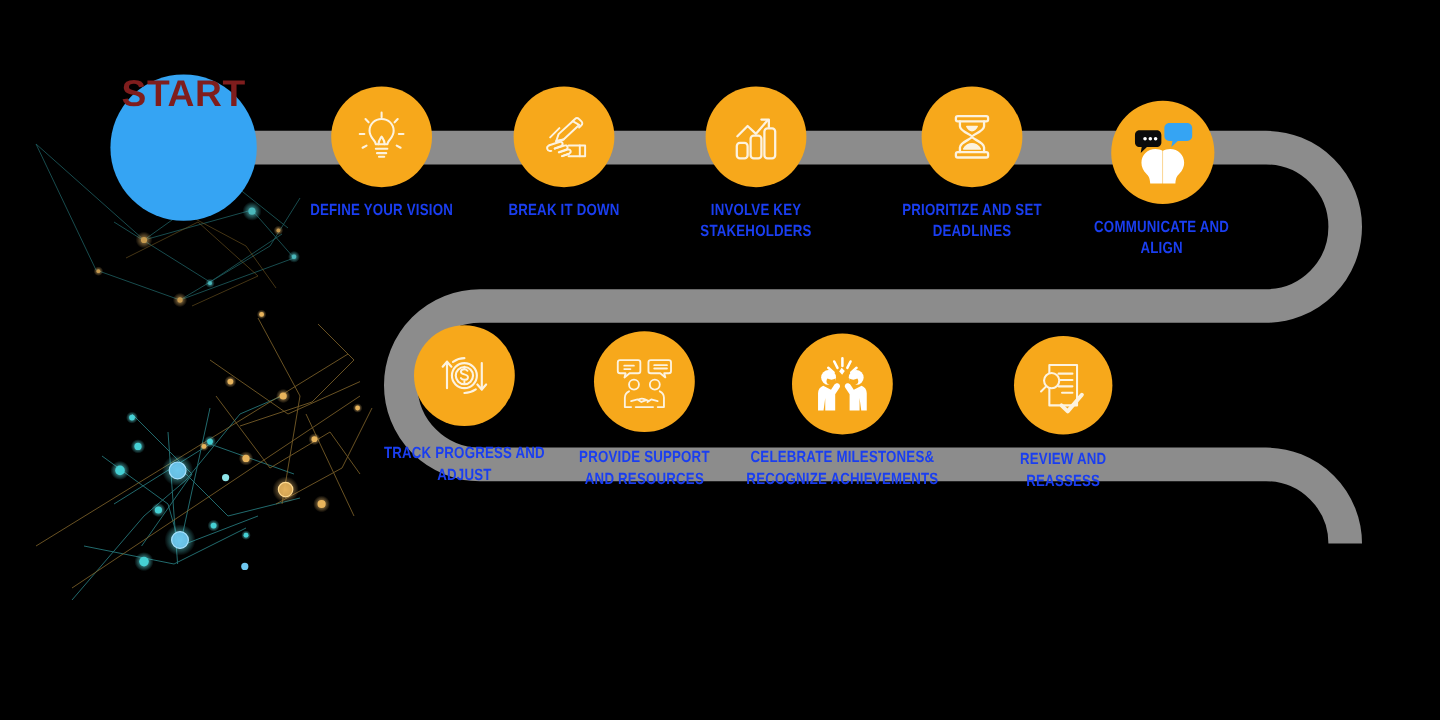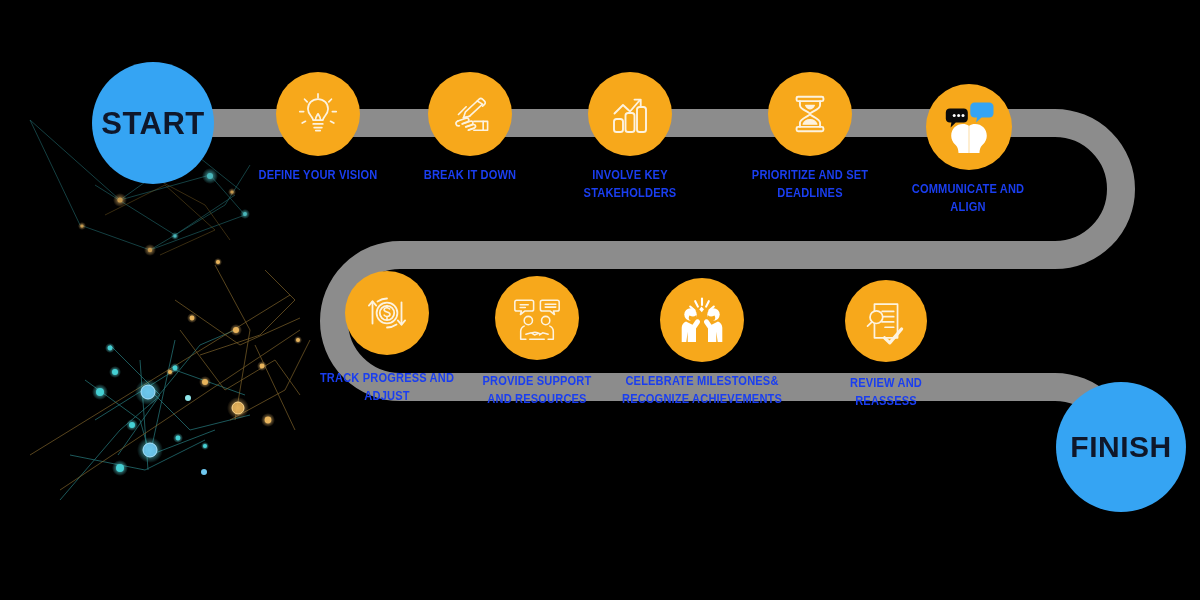--- a/index.html
+++ b/index.html
@@ -23,23 +23,23 @@
   }
   #road-layer   { z-index: 2; }
   #decor-layer  { z-index: 1; }
   #nodes-layer  { z-index: 3; }
 
   
   .terminal {
     position: absolute;
     border-radius: 50%;
     display: flex;
-    align-items: center;
+    align-items: flex-start;
     justify-content: center;
-    color: #0f172a;
+    color: #7f1d1d;
     font-weight: bold;
     letter-spacing: 0.5px;
     line-height: 1;
     user-select: none;
   }
   #start-node {
     left: 92px; top: 62px;
     width: 122px; height: 122px;
     font-size: 31px;
   }
@@ -387,18 +387,15 @@
             <circle cx="16" cy="22" r="6.6" fill="#f7a81b"></circle>
             <path d="M11.4 26.8l-4.6 4.6"></path>
             <path d="M24.5 43.5l5.4 5.2 12.3-14.4" stroke-width="3.4"></path>
           </svg>
         </span>
       </div>
       <div class="step-label" style="left:-88px; top:94px; width:258px; color:#1a3ef0;">REVIEW AND
 REASSESS</div>
     </div>
 
-    <div class="terminal" id="finish-node" style="background:#35a4f3;">
-      <span>FINISH</span>
-    </div>
 
   </div>
 </div>
 
 </body></html>

